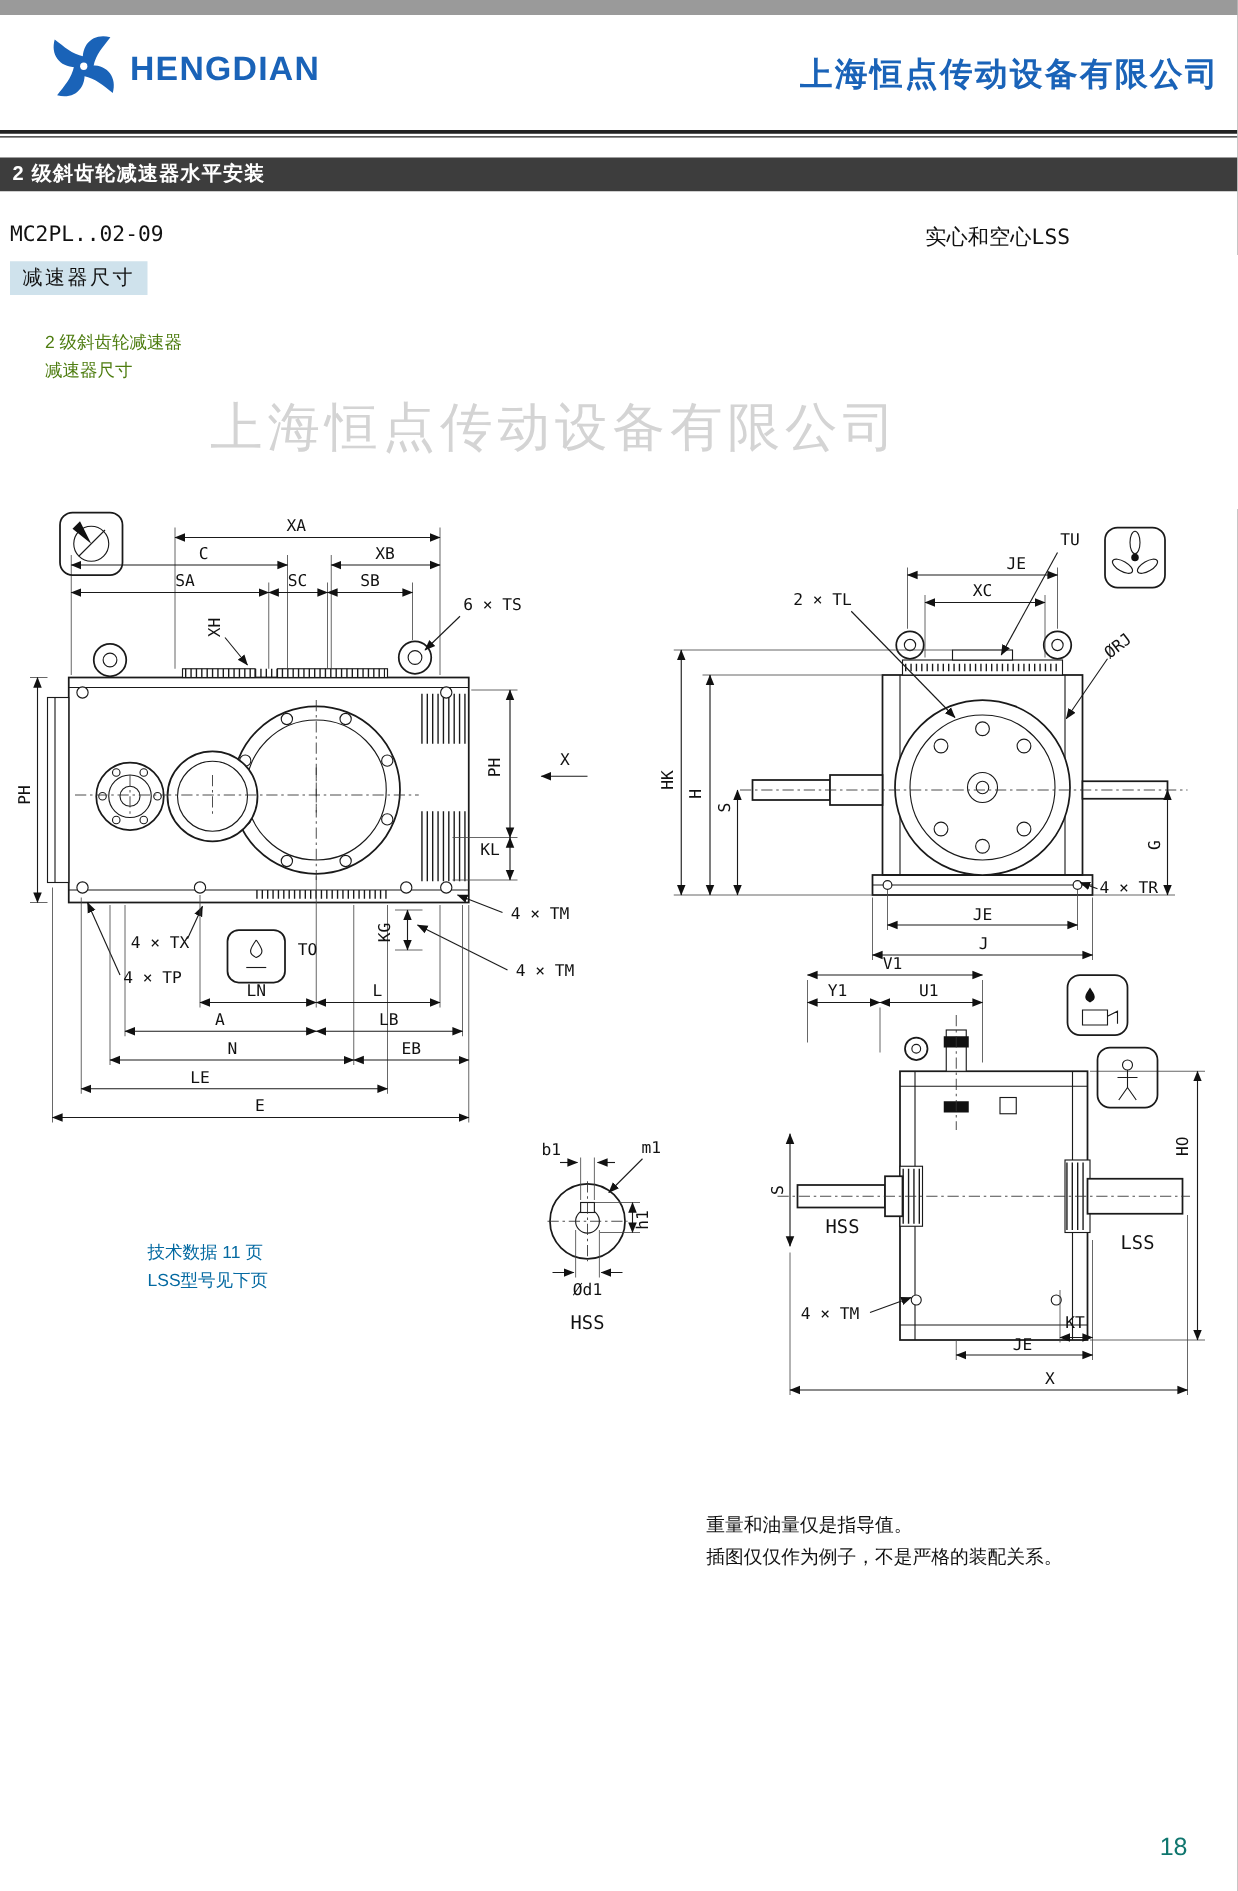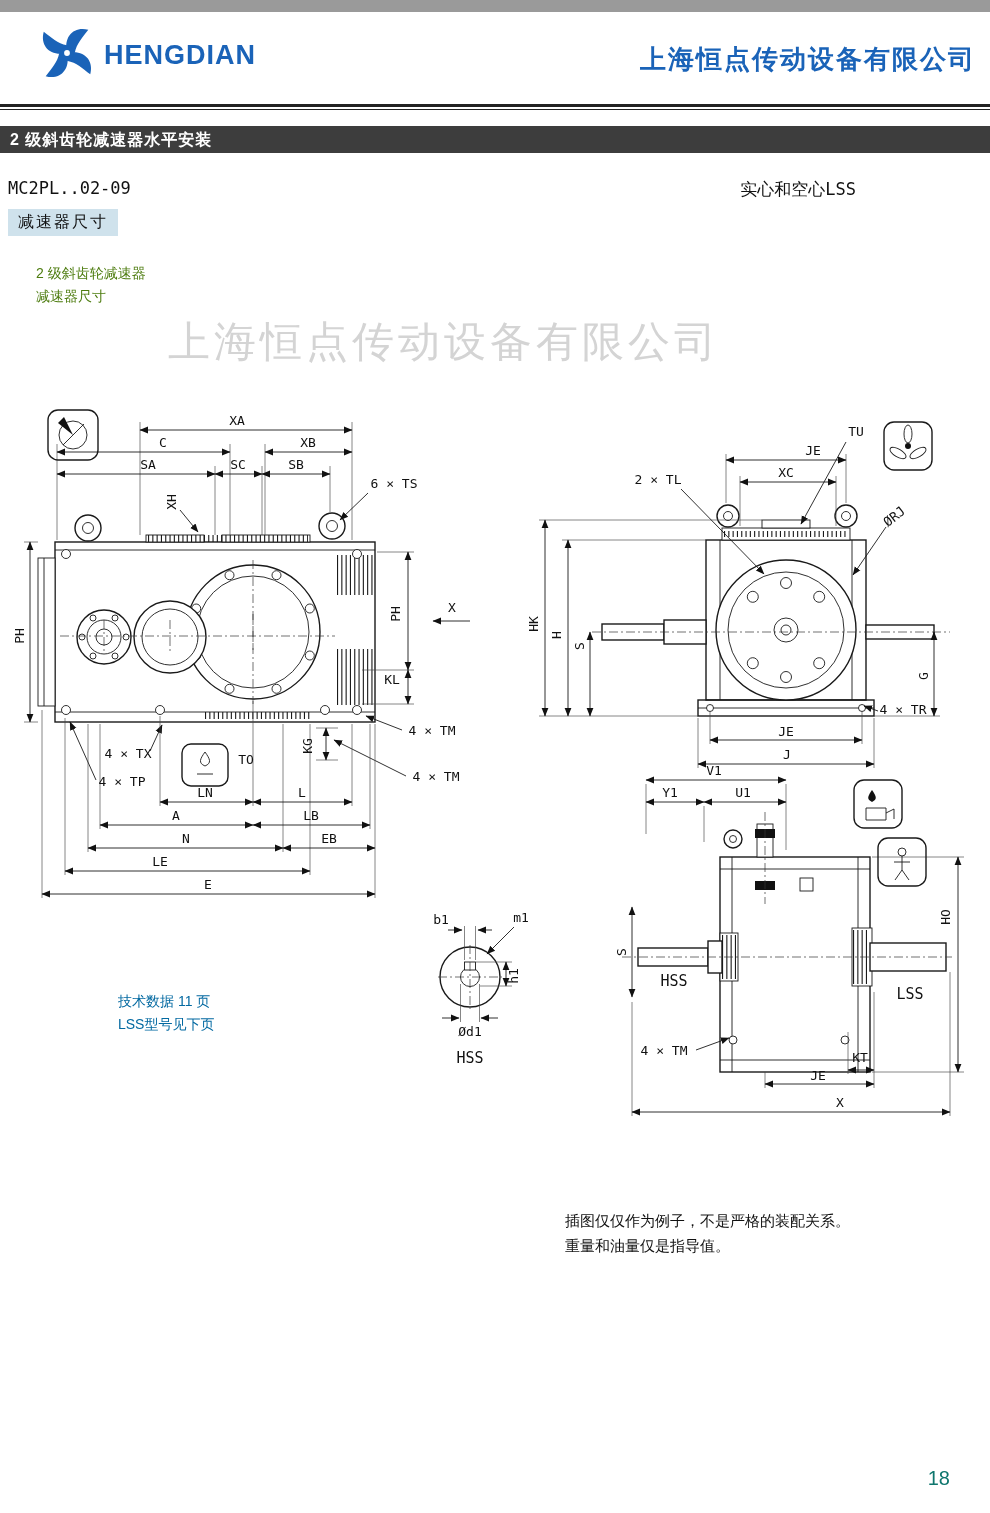--- a/index.html
+++ b/index.html
@@ -345,19 +345,19 @@
       <text class="lbl2" x="470" y="671">HSS</text>
     </g>
   </svg>
 
   <div class="notes">
     <div>技术数据 11 页</div>
     <div>LSS型号见下页</div>
   </div>
 
   <div class="footnote">
+    <div>重量和油量仅是指导值。</div>
     <div>插图仅仅作为例子，不是严格的装配关系。</div>
-    <div>重量和油量仅是指导值。</div>
   </div>
 
   <div class="pageno">18</div>
 
 </div>
 
 </body></html>

